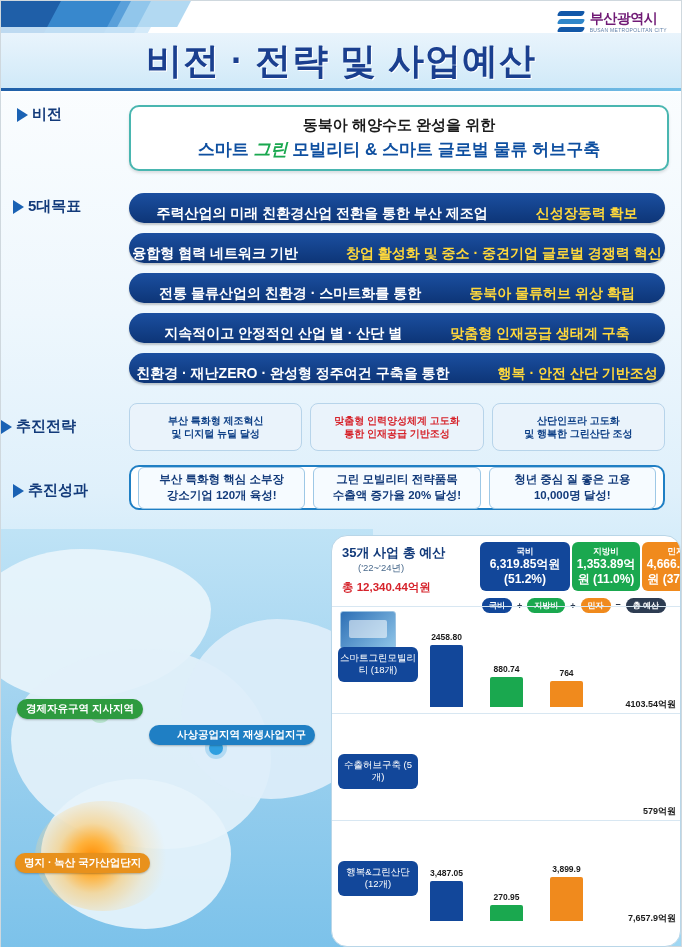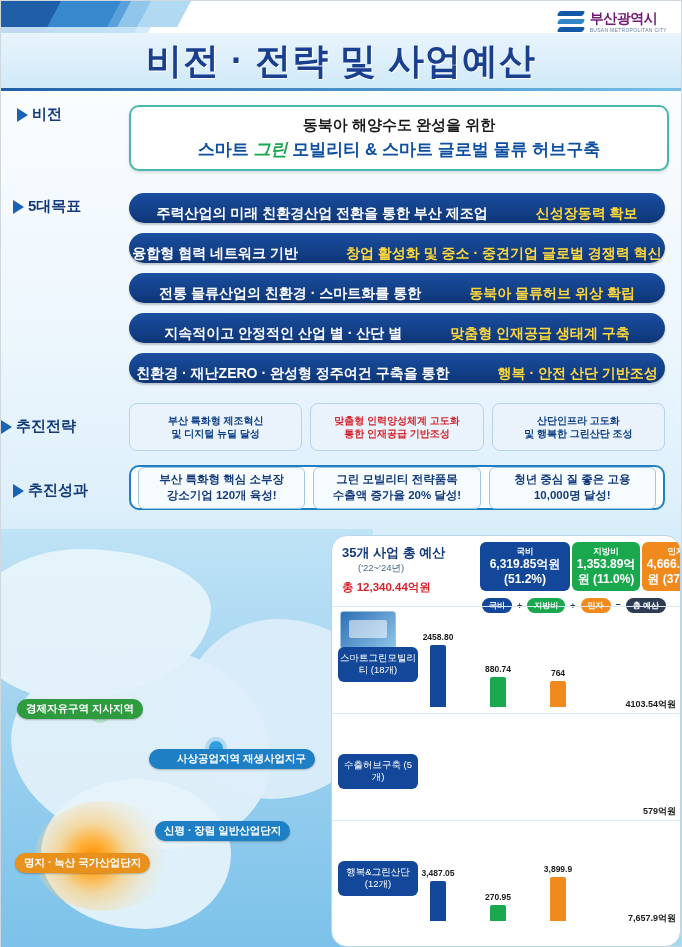--- a/index.html
+++ b/index.html
@@ -130,21 +130,21 @@
   .dot.d1{top:176px;left:92px;}
   .dot.d2{top:212px;left:208px;background:#2f9fe0;box-shadow:0 0 0 4px rgba(47,159,224,.25);}
   .map-tag{
     position:absolute;border-radius:12px;padding:3px 9px;font-size:10.5px;font-weight:bold;color:#ffffff;white-space:nowrap;
     box-shadow:0 1px 2px rgba(0,0,0,.25);
   }
   .tag-green{background:#2e9b3f;}
   .tag-blue{background:#1f7fc4;}
   .tag-orange{background:#e8911c;}
   .t1{top:170px;left:16px;}
-  .t2{top:220px;left:148px;padding-left:28px;}
+  .t2{top:196px;left:148px;padding-left:28px;}
   .t3{top:292px;left:154px;}
   .t4{top:324px;left:14px;}
   
   .budget{
     position:absolute;top:534px;left:330px;width:348px;height:410px;
     background:#ffffff;border:1px solid #b9d6e8;border-radius:16px;overflow:hidden;
   }
   .budget-head{position:relative;height:70px;}
   .b-title{position:absolute;top:8px;left:10px;font-size:13px;font-weight:bold;color:#123a7a;}
   .b-sub{position:absolute;top:26px;left:26px;font-size:9.5px;color:#4a6a8c;}
@@ -164,21 +164,21 @@
   .lg{border-radius:9px;padding:2px 7px;color:#fff;font-size:8px;font-weight:bold;}
   .lg.b{background:#12479a;} .lg.g{background:#1aa84f;} .lg.o{background:#f08a1d;} .lg.d{background:#2d3c52;}
   .op{font-size:9px;color:#2b3a50;font-weight:bold;}
   .chart-block{position:relative;height:106px;border-top:1px solid #d8e7f2;}
   .cat-label{
     position:absolute;left:6px;top:40px;width:76px;border-radius:6px;background:#12479a;color:#fff;
     font-size:9.5px;font-weight:normal;text-align:center;padding:5px 2px;line-height:1.3;
   }
   .bars{position:absolute;left:92px;bottom:6px;height:92px;right:56px;}
   .bar{
-    position:absolute;bottom:0;width:16px;border-radius:2px 2px 0 0;
+    position:absolute;bottom:0;width:33px;border-radius:2px 2px 0 0;
   }
   .bar .bv{
     position:absolute;top:-13px;left:50%;transform:translateX(-50%);
     font-size:8.5px;font-weight:bold;color:#1b1b1b;white-space:nowrap;
   }
   .bar.b1{background:#12479a;left:6px;}
   .bar.b2{background:#1aa84f;left:66px;}
   .bar.b3{background:#f08a1d;left:126px;}
   .sumv{
     position:absolute;right:4px;bottom:2px;font-size:9px;font-weight:bold;color:#1b1b1b;text-align:right;
@@ -296,21 +296,20 @@
     <div class="map-bg"></div>
     <div class="land l1"></div>
     <div class="land l2"></div>
     <div class="land l3"></div>
     <div class="land l4"></div>
     <div class="glow"></div>
     <div class="dot d1"></div>
     <div class="dot d2"></div>
     <div class="map-tag tag-green t1">경제자유구역 지사지역</div>
     <div class="map-tag tag-blue t2">사상공업지역 재생사업지구</div>
-    <div class="map-tag tag-blue t3">신평 · 장림 일반산업단지</div>
     <div class="map-tag tag-orange t4">명지 · 녹산 국가산업단지</div>
   </div>
 
   <div class="budget">
     <div class="budget-head">
       <div class="b-title">35개 사업 총 예산</div>
       <div class="b-sub">('22~'24년)</div>
       <div class="b-total">총 12,340.44억원</div>
       <div class="pill-row">
         <div class="pill pill-gukbi">

